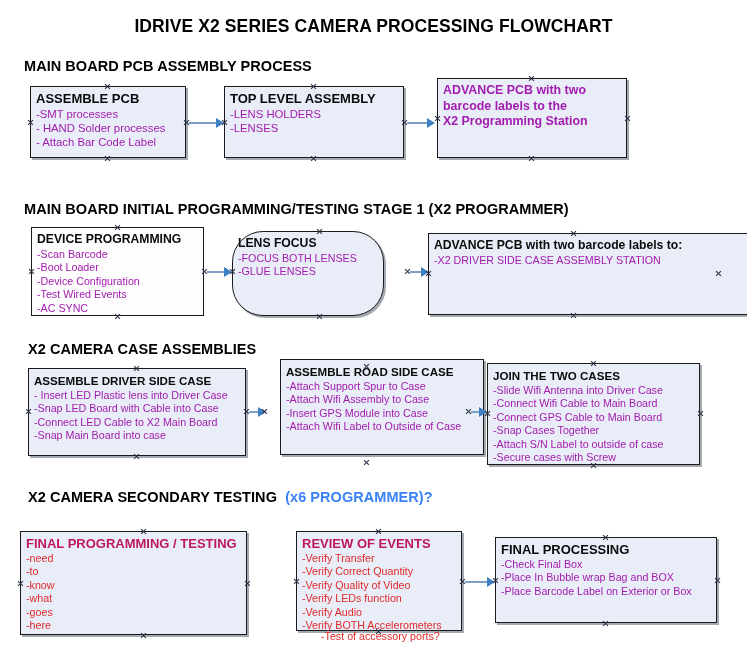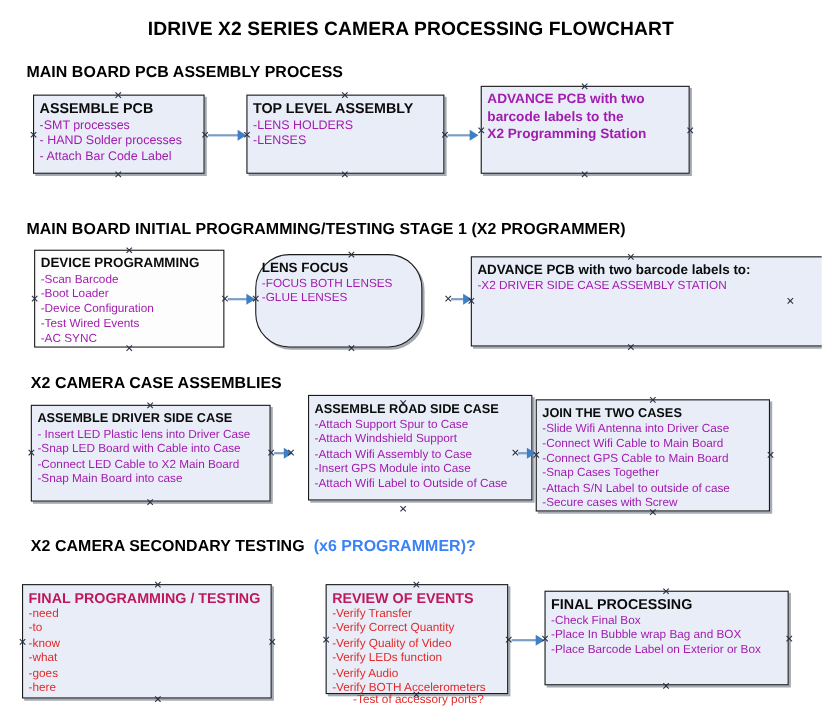--- a/index.html
+++ b/index.html
@@ -237,21 +237,20 @@
 <div class="handle" style="left:133px; top:453px;"></div>
 <div class="handle" style="left:25px; top:408px;"></div>
 <div class="handle" style="left:243px; top:408px;"></div>
 
 <div class="arrow" style="left:249px; top:411px; width:13px;"></div>
 <div class="arrow-head" style="left:258px; top:407px;"></div>
 
 <div class="box" style="left:264px; top:359px; width:204px; height:96px;margin-left:16px;">
   <div class="box-title tiny">ASSEMBLE ROAD SIDE CASE</div>
   <div class="box-line sm">-Attach Support Spur to Case</div>
-  <div class="box-line sm">-Attach Windshield Support</div>
   <div class="box-line sm">-Attach Wifi Assembly to Case</div>
   <div class="box-line sm">-Insert GPS Module into Case</div>
   <div class="box-line sm">-Attach Wifi Label to Outside of Case</div>
 </div>
 <div class="handle" style="left:363px; top:363px;"></div>
 <div class="handle" style="left:363px; top:459px;"></div>
 <div class="handle" style="left:261px; top:408px;"></div>
 <div class="handle" style="left:465px; top:408px;"></div>
 
 <div class="arrow" style="left:471px; top:411px; width:12px;"></div>

